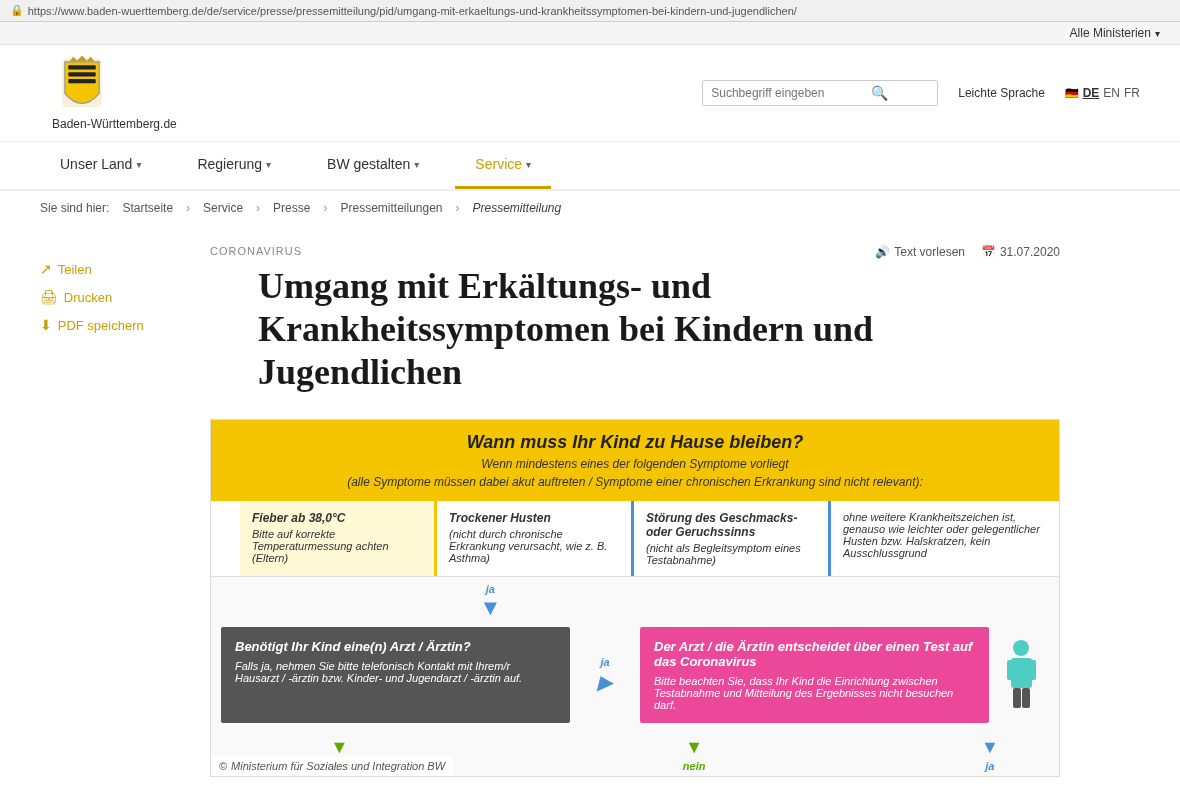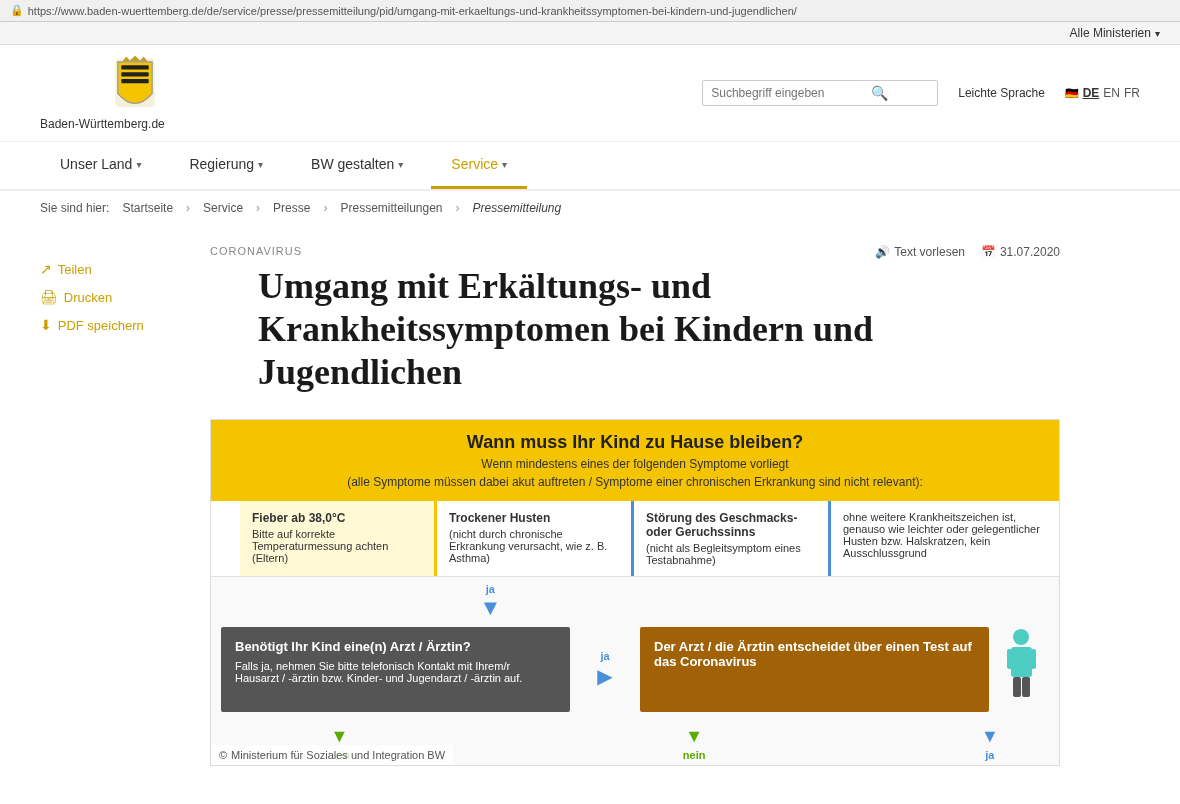--- a/index.html
+++ b/index.html
@@ -46,21 +46,22 @@
       border-bottom: 1px solid #eee;
     }
     .header-left {
       display: flex;
       align-items: center;
       gap: 10px;
     }
     .logo-area {
       display: flex;
       flex-direction: column;
-      align-items: flex-end;
+      align-items: flex-start;
+      margin-left: 12px;
     }
     .site-title {
       font-size: 12px;
       color: #333;
       text-align: center;
       margin-top: 2px;
     }
     .header-right {
       display: flex;
       align-items: center;
@@ -90,21 +91,21 @@
     .lang-en { color: #555; cursor: pointer; }
     .lang-fr { color: #555; cursor: pointer; }
 
     
     .main-nav {
       background: #fff;
       border-bottom: 2px solid #eee;
       padding: 0 40px;
       display: flex;
       align-items: center;
-      gap: 8px;
+      gap: 16px;
     }
     .nav-item {
       padding: 14px 20px;
       font-size: 14px;
       color: #333;
       cursor: pointer;
       display: flex;
       align-items: center;
       gap: 4px;
       border-bottom: 3px solid transparent;
@@ -179,20 +180,21 @@
       font-family: Georgia, serif;
       margin-left: 48px;
     }
 
     
     .infographic {
       border: 1px solid #ddd;
       background: #fff;
       overflow: hidden;
       position: relative;
+      font-style: italic;
     }
     .infographic-caption {
       position: absolute;
       bottom: 0;
       left: 0;
       background: rgba(255,255,255,0.85);
       font-size: 11px;
       color: #555;
       padding: 4px 8px;
       display: flex;
@@ -223,21 +225,21 @@
       font-size: 11px;
       flex: 1;
       border-radius: 2px;
     }
     .info-box-gray-title {
       font-weight: bold;
       font-size: 13px;
       margin-bottom: 6px;
     }
     .info-box-blue {
-      background: #a16207;
+      background: #ec4899;
       color: #fff;
       padding: 12px 14px;
       font-size: 11px;
       flex: 1;
       border-radius: 2px;
     }
     .info-box-blue-title {
       font-weight: bold;
       font-size: 13px;
       margin-bottom: 6px;
@@ -468,20 +470,21 @@
           <div>Falls ja, nehmen Sie bitte telefonisch Kontakt mit Ihrem/r Hausarzt / -ärztin bzw. Kinder- und Jugendarzt / -ärztin auf.</div>
         </div>
 
         <div style="display:flex; flex-direction:column; align-items:center; justify-content:center; gap:2px; min-width:50px;">
           <span style="color:#4a90d9; font-size:11px; font-weight:bold;">ja</span>
           <span style="color:#4a90d9; font-size:20px;">▶</span>
         </div>
 
         <div class="info-box-blue">
           <div class="info-box-blue-title">Der Arzt / die Ärztin entscheidet über einen Test auf das Coronavirus</div>
+          <div>Bitte beachten Sie, dass Ihr Kind die Einrichtung zwischen Testabnahme und Mitteilung des Ergebnisses nicht besuchen darf.</div>
         </div>
 
         <div style="width:50px; display:flex; align-items:flex-end; padding-bottom:5px;">
           <svg width="45" height="80" viewBox="0 0 45 80" xmlns="http://www.w3.org/2000/svg">
             <circle cx="22" cy="10" r="8" fill="#4ecdc4"></circle>
             <rect x="12" y="20" width="21" height="30" rx="3" fill="#4ecdc4"></rect>
             <rect x="8" y="22" width="8" height="20" rx="2" fill="#4ecdc4"></rect>
             <rect x="29" y="22" width="8" height="20" rx="2" fill="#4ecdc4"></rect>
             <rect x="14" y="50" width="8" height="20" rx="2" fill="#555"></rect>
             <rect x="23" y="50" width="8" height="20" rx="2" fill="#555"></rect>

